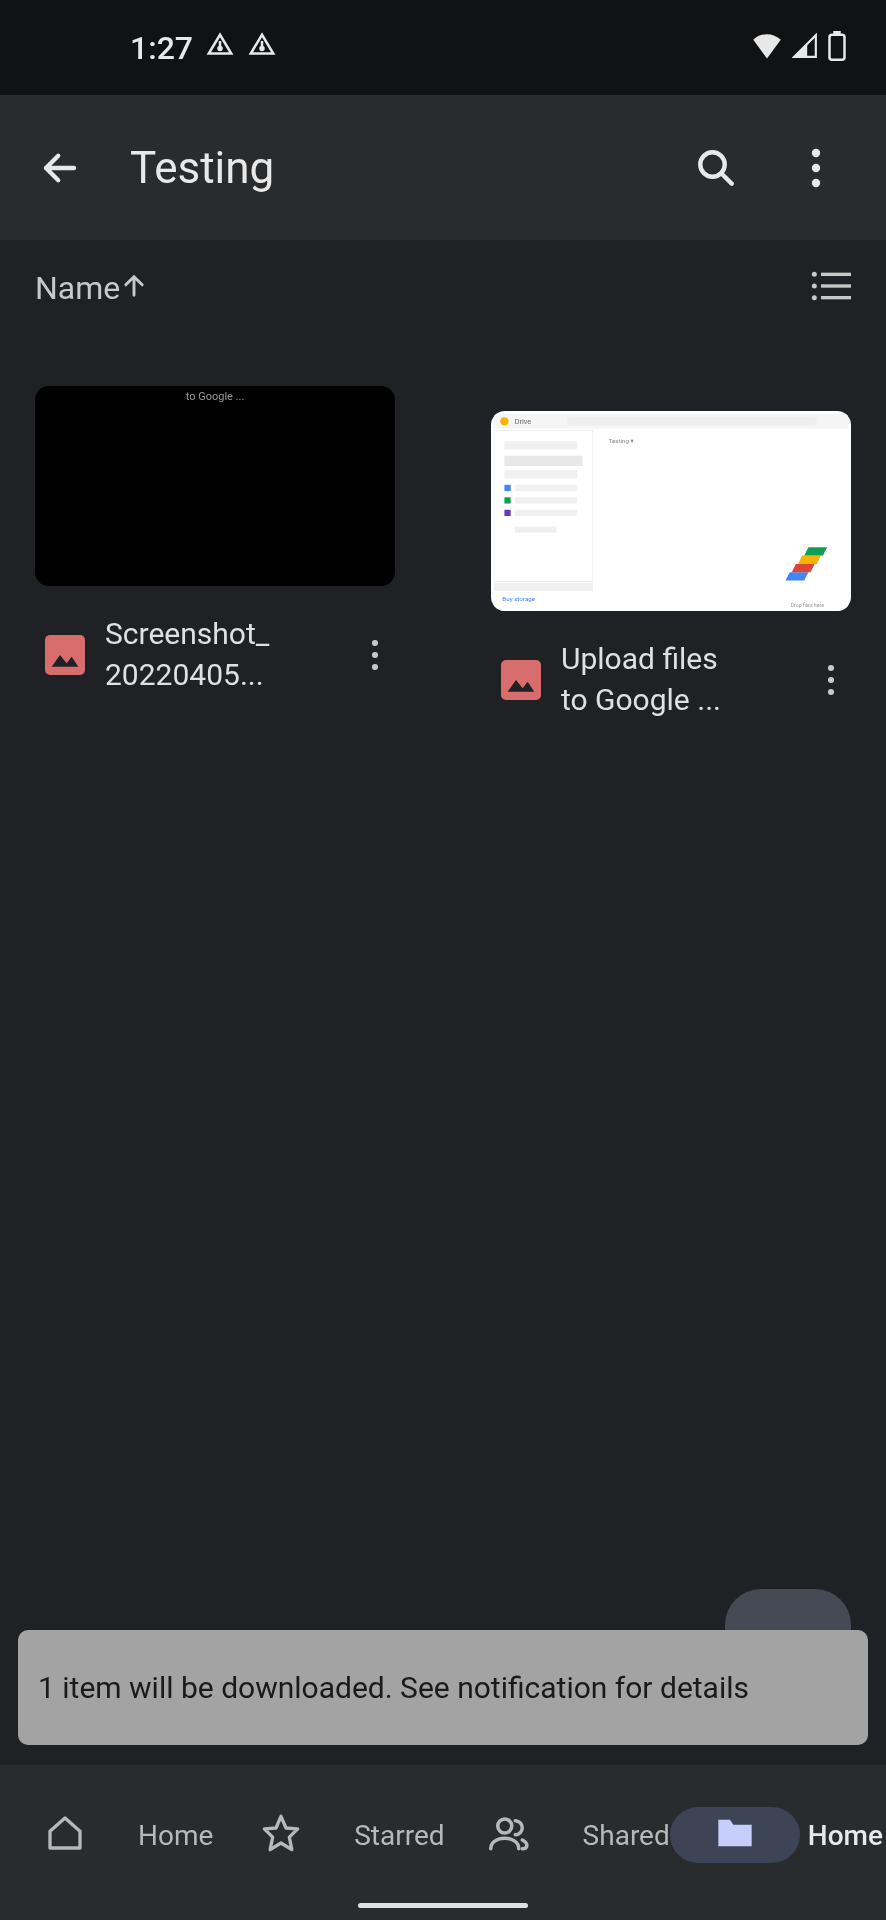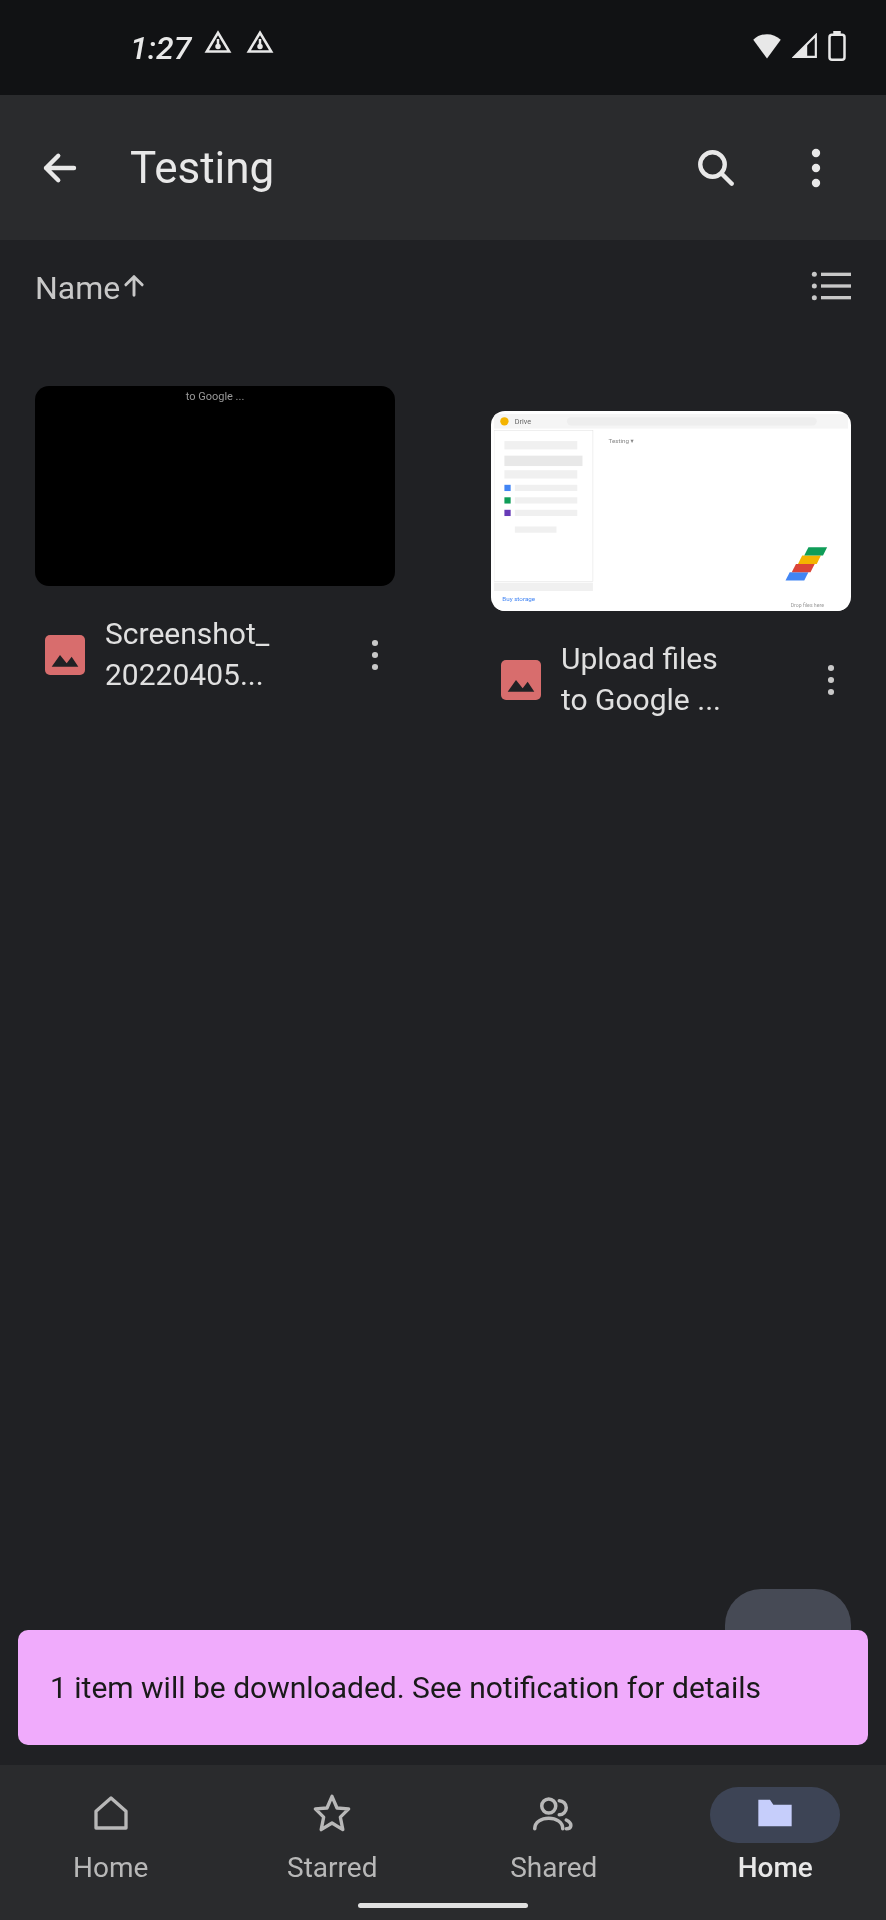--- a/index.html
+++ b/index.html
@@ -22,23 +22,22 @@
     .status-bar {
       height: 95px;
       display: flex;
       align-items: center;
       justify-content: space-between;
       padding: 0 40px 0 130px;
       background: #111214;
     }
     .status-left {
       display: flex;
-      align-items: flex-start;
+      align-items: center;
       gap: 12px;
-      font-style: italic;
     }
     .status-time {
       font-size: 32px;
       font-weight: 500;
       color: #e8e8e8;
     }
     .status-right {
       display: flex;
       align-items: center;
       gap: 10px;
@@ -180,43 +179,42 @@
       justify-content: center;
       cursor: pointer;
     }
 
     
     .snackbar {
       position: absolute;
       left: 18px;
       right: 18px;
       bottom: 175px;
-      background: #f0abfc;
+      background: #a3a3a3;
       color: #1a1a1a;
-      padding: 40px 32px;
+      padding: 40px 20px;
       border-radius: 10px;
       font-size: 30px;
     }
 
     
     .bottom-nav {
       position: absolute;
       bottom: 0;
       left: 0;
       right: 0;
       height: 155px;
       background: #2a2b2d;
       display: flex;
       align-items: center;
       justify-content: space-around;
       padding-bottom: 15px;
     }
     .nav-item {
       display: flex;
-      flex-direction: column;
       align-items: center;
       gap: 8px;
       cursor: pointer;
       flex: 1;
     }
     .nav-icon-wrap {
       height: 56px;
       width: 130px;
       display: flex;
       align-items: center;

